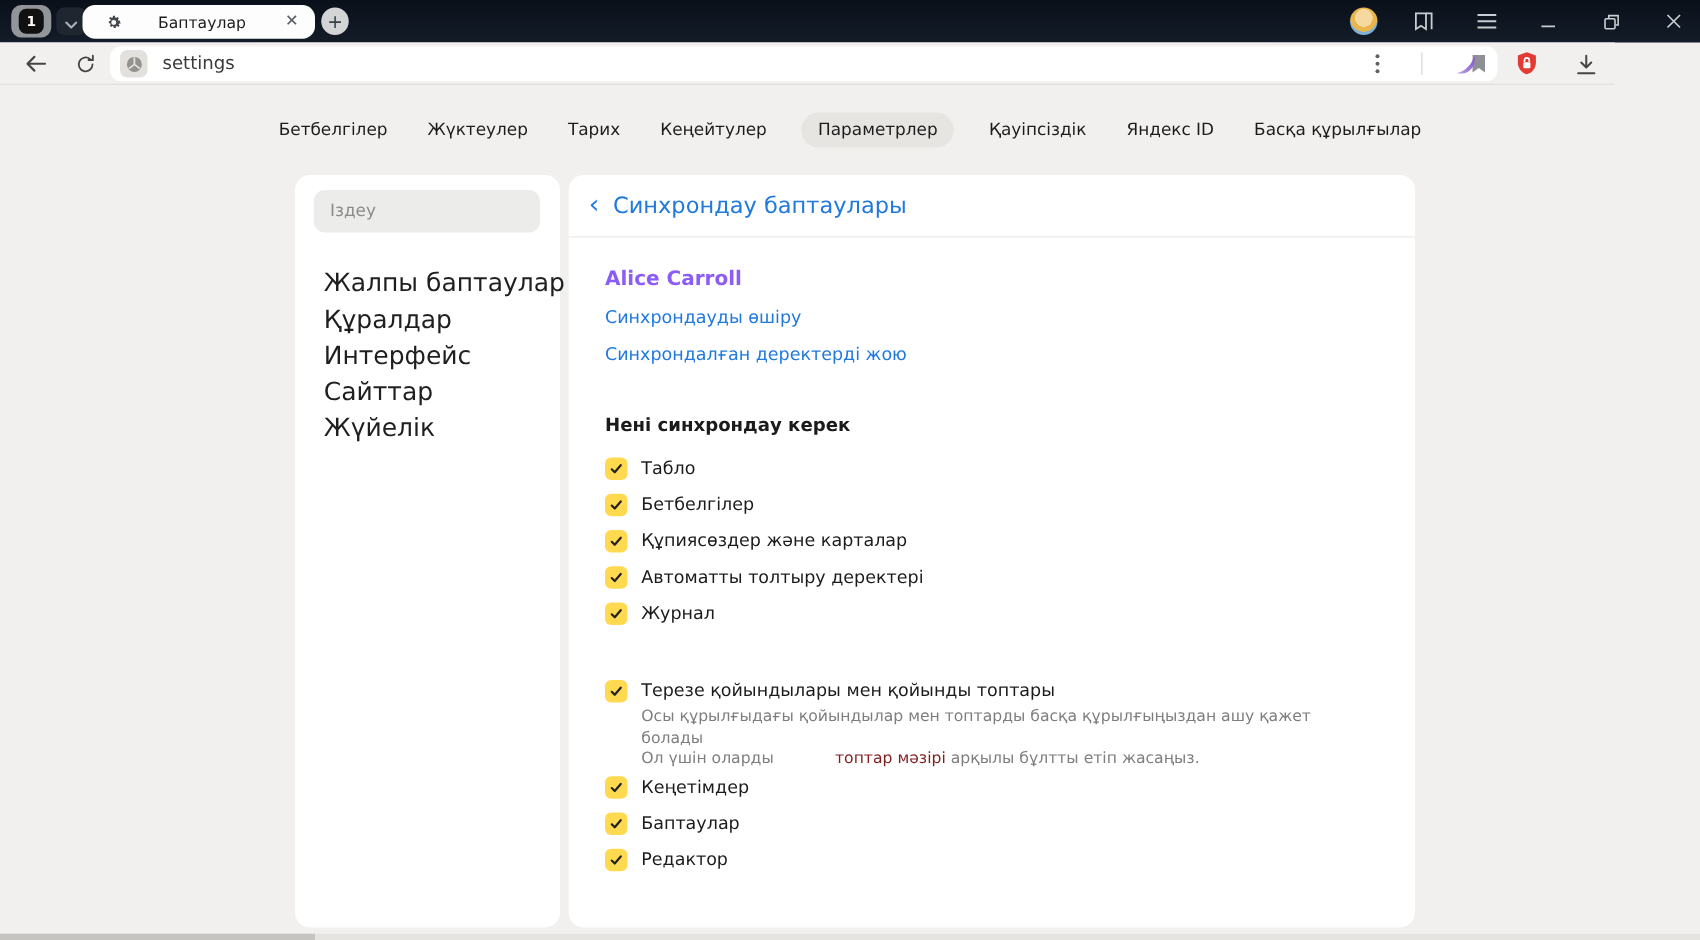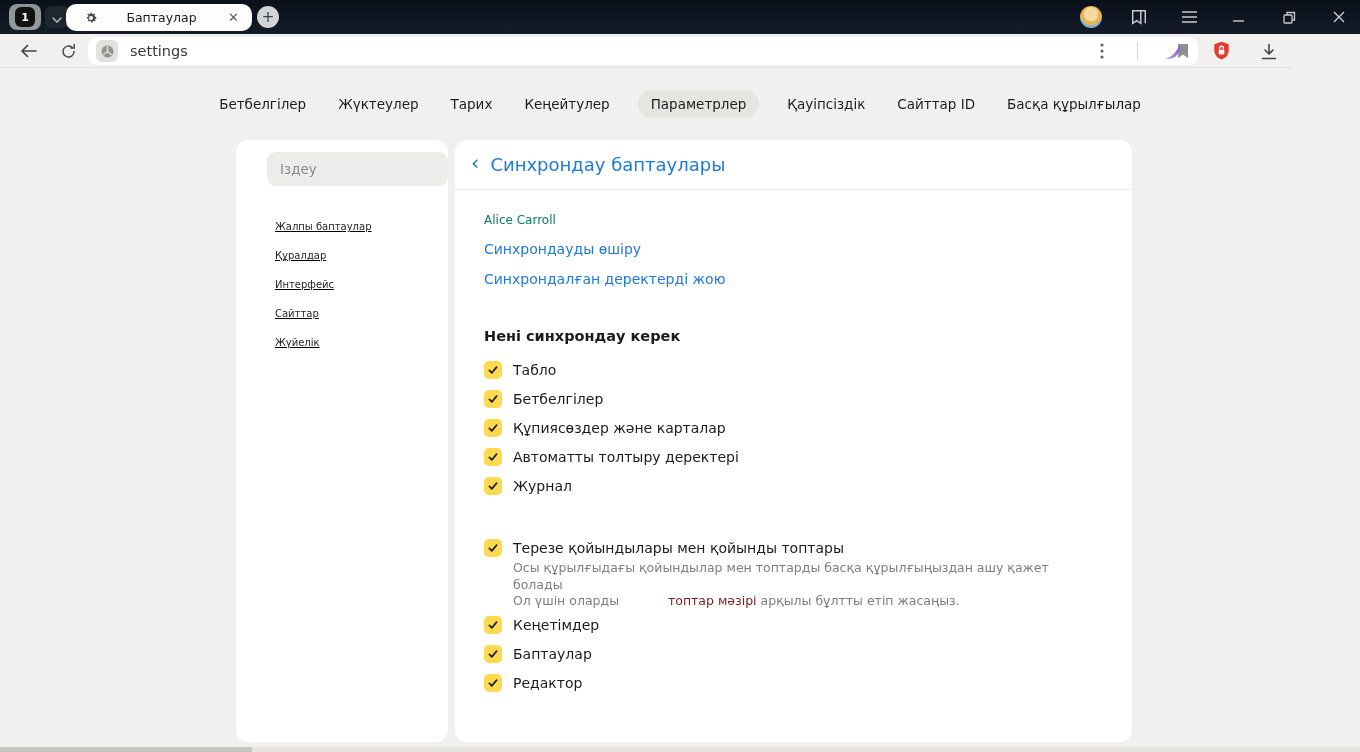--- a/index.html
+++ b/index.html
@@ -44,33 +44,33 @@
 
   
   .content { position:absolute; left:0; top:68px; width:1360px; height:684px; background:#f1f0ee; }
 
   .navtabs { position:absolute; left:0; top:22px; width:1360px; display:flex; justify-content:center;
     align-items:center; gap:24px; }
   .navtab { font-size:13.5px; color:#1c1c1c; padding:6px 4px; cursor:pointer; white-space:nowrap; }
   .navtab.selected { background:#e7e5e1; border-radius:15px; padding:6px 13px; }
 
   .card { position:absolute; background:#ffffff; border-radius:12px; }
-  .sidebar-card { left:236px; top:72px; width:212px; height:602px; padding:12px 31px;text-decoration:underline; }
+  .sidebar-card { left:236px; top:72px; width:212px; height:602px; padding:12px 15px; }
   .search-box { width:181px; height:34px; background:#ececeb; border:none; border-radius:9px;
     padding:0 13px; font-size:13.5px; color:#1f1f1f; outline:none; font-family:inherit; }
   .search-box::placeholder { color:#8b8b8b; }
   .side-items { margin-top:26px; }
-  .side-item { font-size:10px; color:#1f1f1f; padding:0 8px; height:29px; line-height:29px; cursor:pointer; white-space:nowrap; }
+  .side-item { font-size:20px; color:#1f1f1f; padding:0 8px; height:29px; line-height:29px; cursor:pointer; white-space:nowrap; }
 
   .main-card { left:455px; top:72px; width:677px; height:602px; }
   .main-header { height:50px; display:flex; align-items:center; padding-left:14px; border-bottom:1px solid #ececec; }
   .back-chev { color:#2079dd; font-size:21px; line-height:1; margin-right:9px; cursor:pointer; padding:0 2px 3px 2px; }
   .main-title { color:#2079dd; font-size:18px; cursor:pointer; }
   .main-body { padding:23px 30px 0 29px; }
-  .acct-name { font-size:12px; font-weight:normal; color:#0f766e; }
+  .acct-name { font-size:16px; font-weight:bold; color:#8b5cf6; }
   .blue-link { font-size:14px; color:#2079dd; margin-top:14px; cursor:pointer; width:max-content; }
   .section-title { font-size:14.5px; font-weight:bold; color:#1b1b1b; margin-top:41px; margin-bottom:17px; }
   .cbrow { display:flex; align-items:flex-start; margin-bottom:11px; }
   .cbox { width:18px; height:18px; background:#ffd94f; border-radius:5px; flex:0 0 18px;
     display:flex; align-items:center; justify-content:center; cursor:pointer; }
   .cblabel { font-size:14px; color:#1b1b1b; margin-left:11px; line-height:18px; cursor:default; }
   .cbdesc { font-size:12.5px; color:#7e7e7e; line-height:16.5px; margin:3px 0 6px 29px; }
   .cbdesc .inlink { color:#7f1d1d; cursor:pointer;margin-left:45px; }
 
   .hscroll { position:absolute; left:0; bottom:0; width:1360px; height:5px; background:#e6e4e1; }
@@ -202,21 +202,21 @@
 
 <div class="content">
 
   <div class="navtabs">
     <div class="navtab">Бетбелгілер</div>
     <div class="navtab">Жүктеулер</div>
     <div class="navtab">Тарих</div>
     <div class="navtab">Кеңейтулер</div>
     <div class="navtab selected">Параметрлер</div>
     <div class="navtab">Қауіпсіздік</div>
-    <div class="navtab">Сайттар ID</div>
+    <div class="navtab">Яндекс ID</div>
     <div class="navtab">Басқа құрылғылар</div>
   </div>
 
   <div class="card sidebar-card">
     <input class="search-box" placeholder="Іздеу" style="">
     <div class="side-items">
       <div class="side-item">Жалпы баптаулар</div>
       <div class="side-item">Құралдар</div>
       <div class="side-item">Интерфейс</div>
       <div class="side-item">Сайттар</div>

